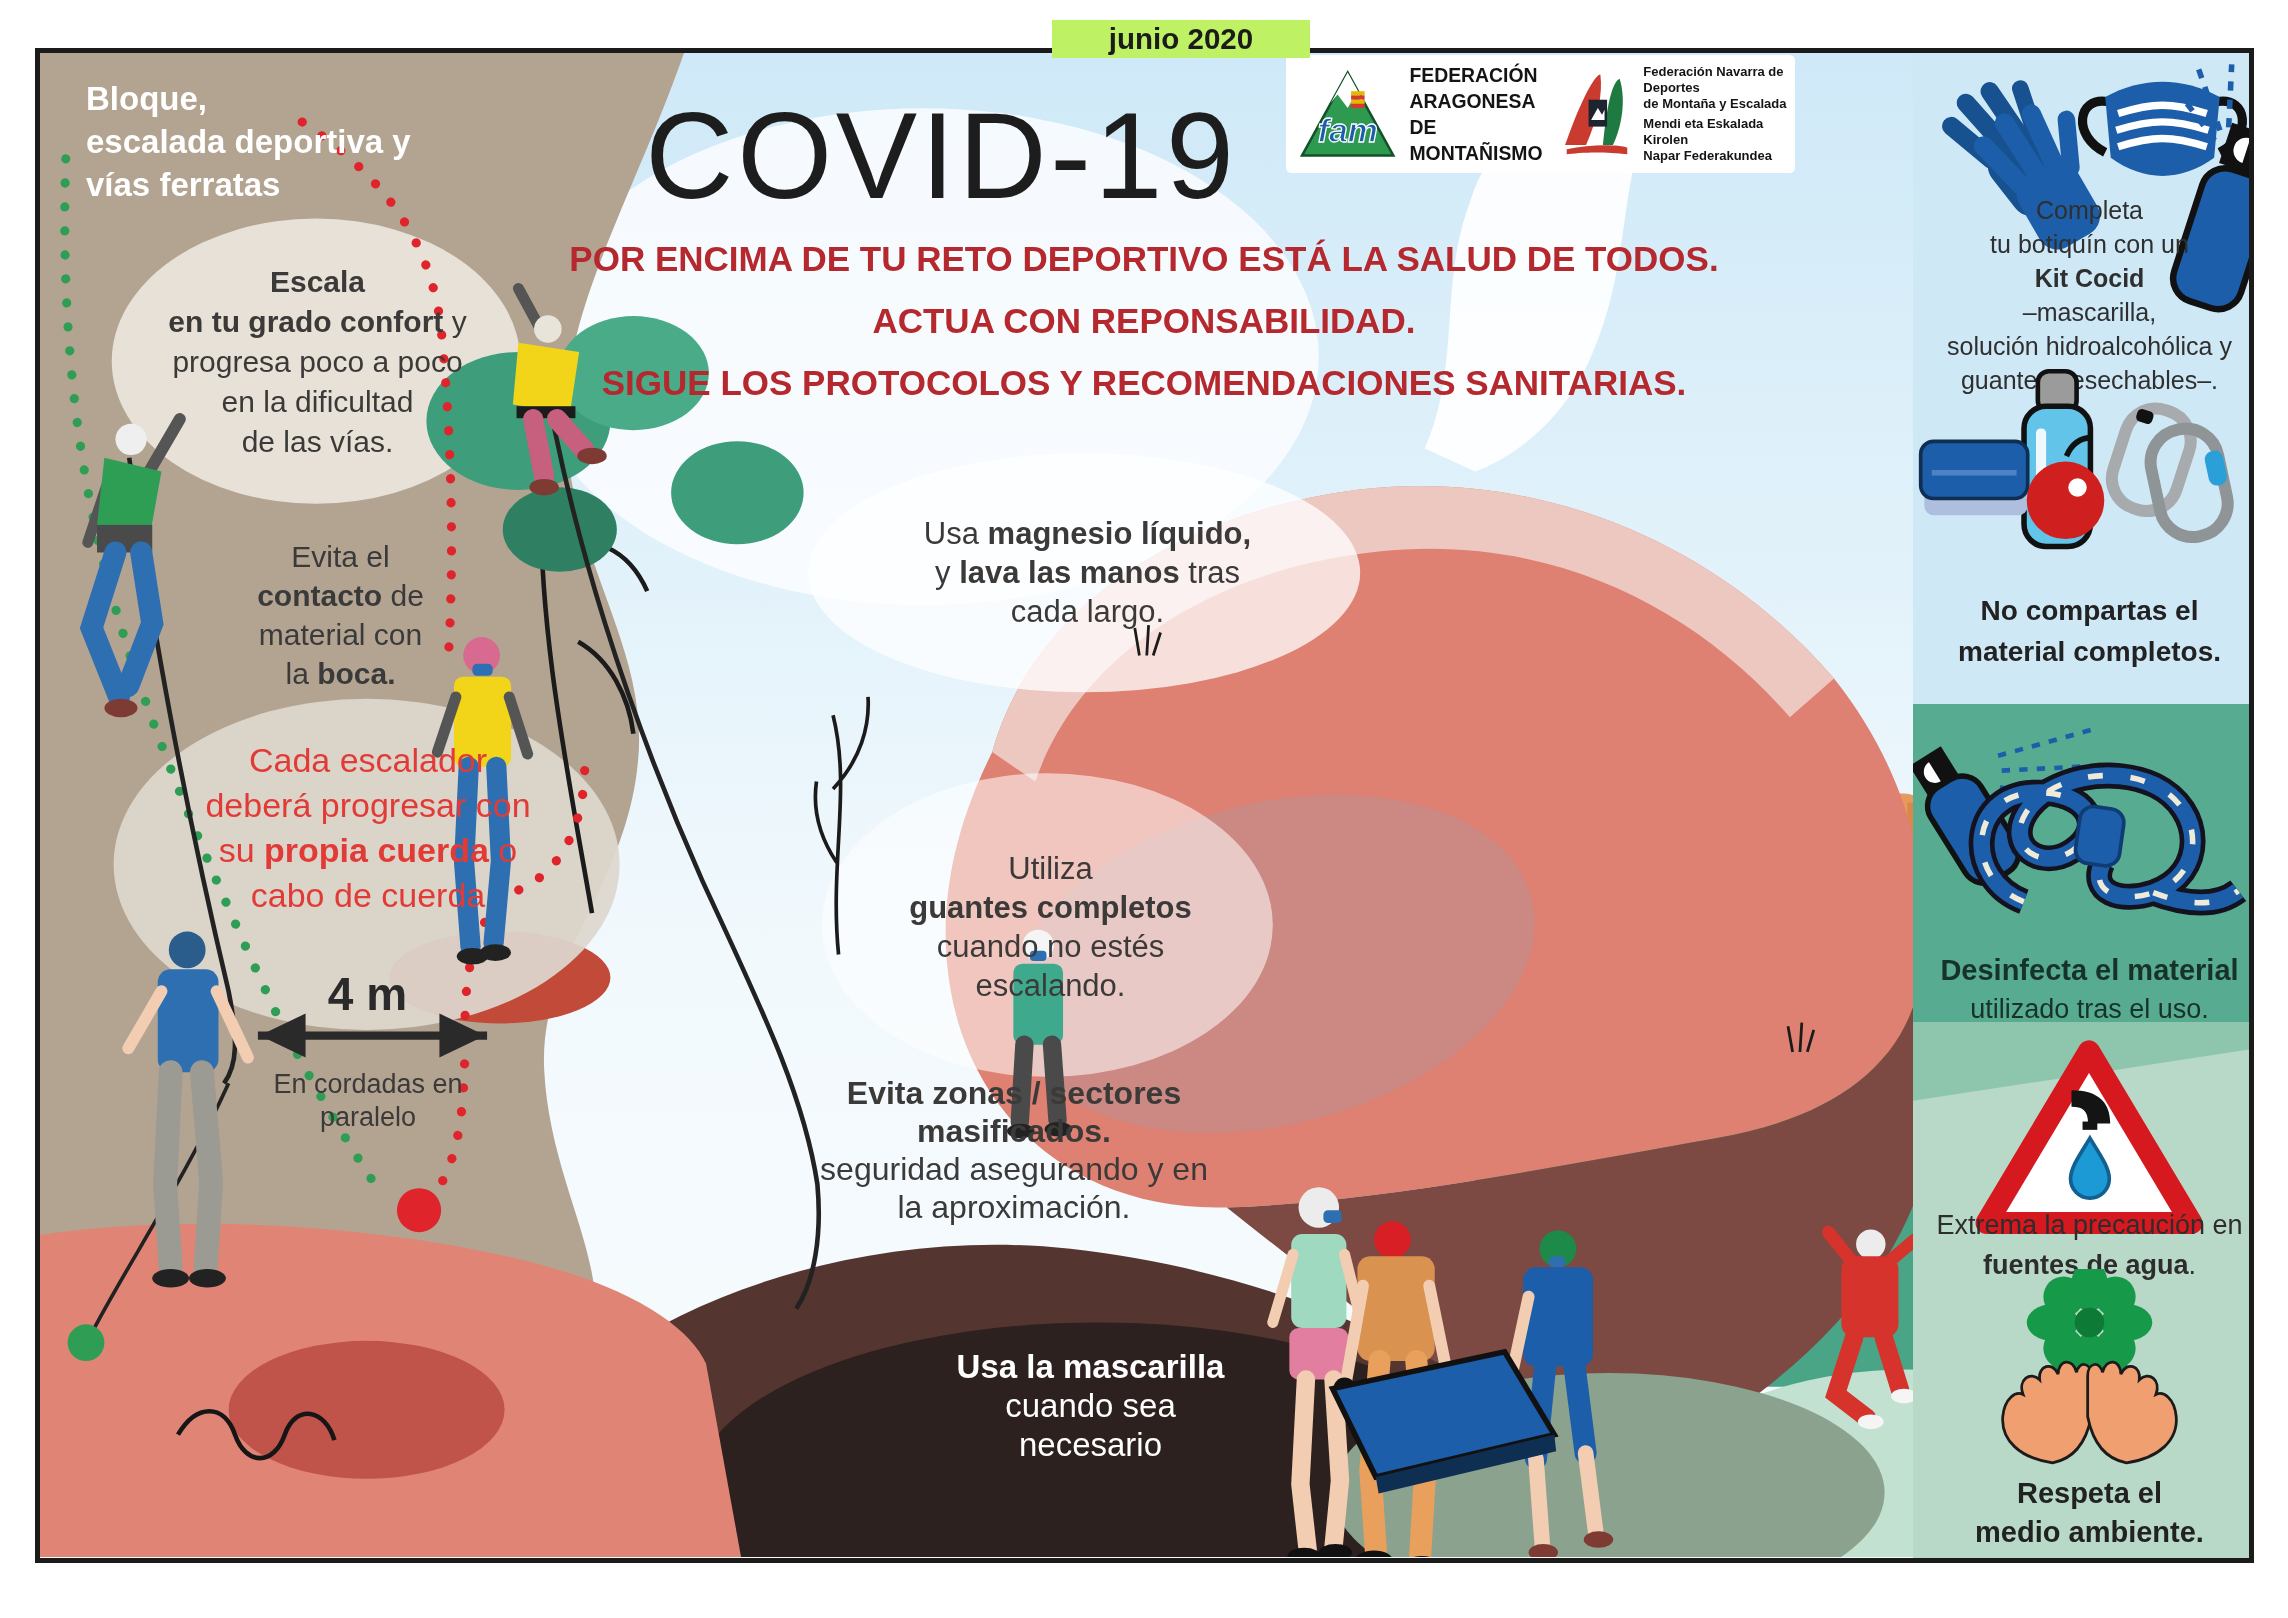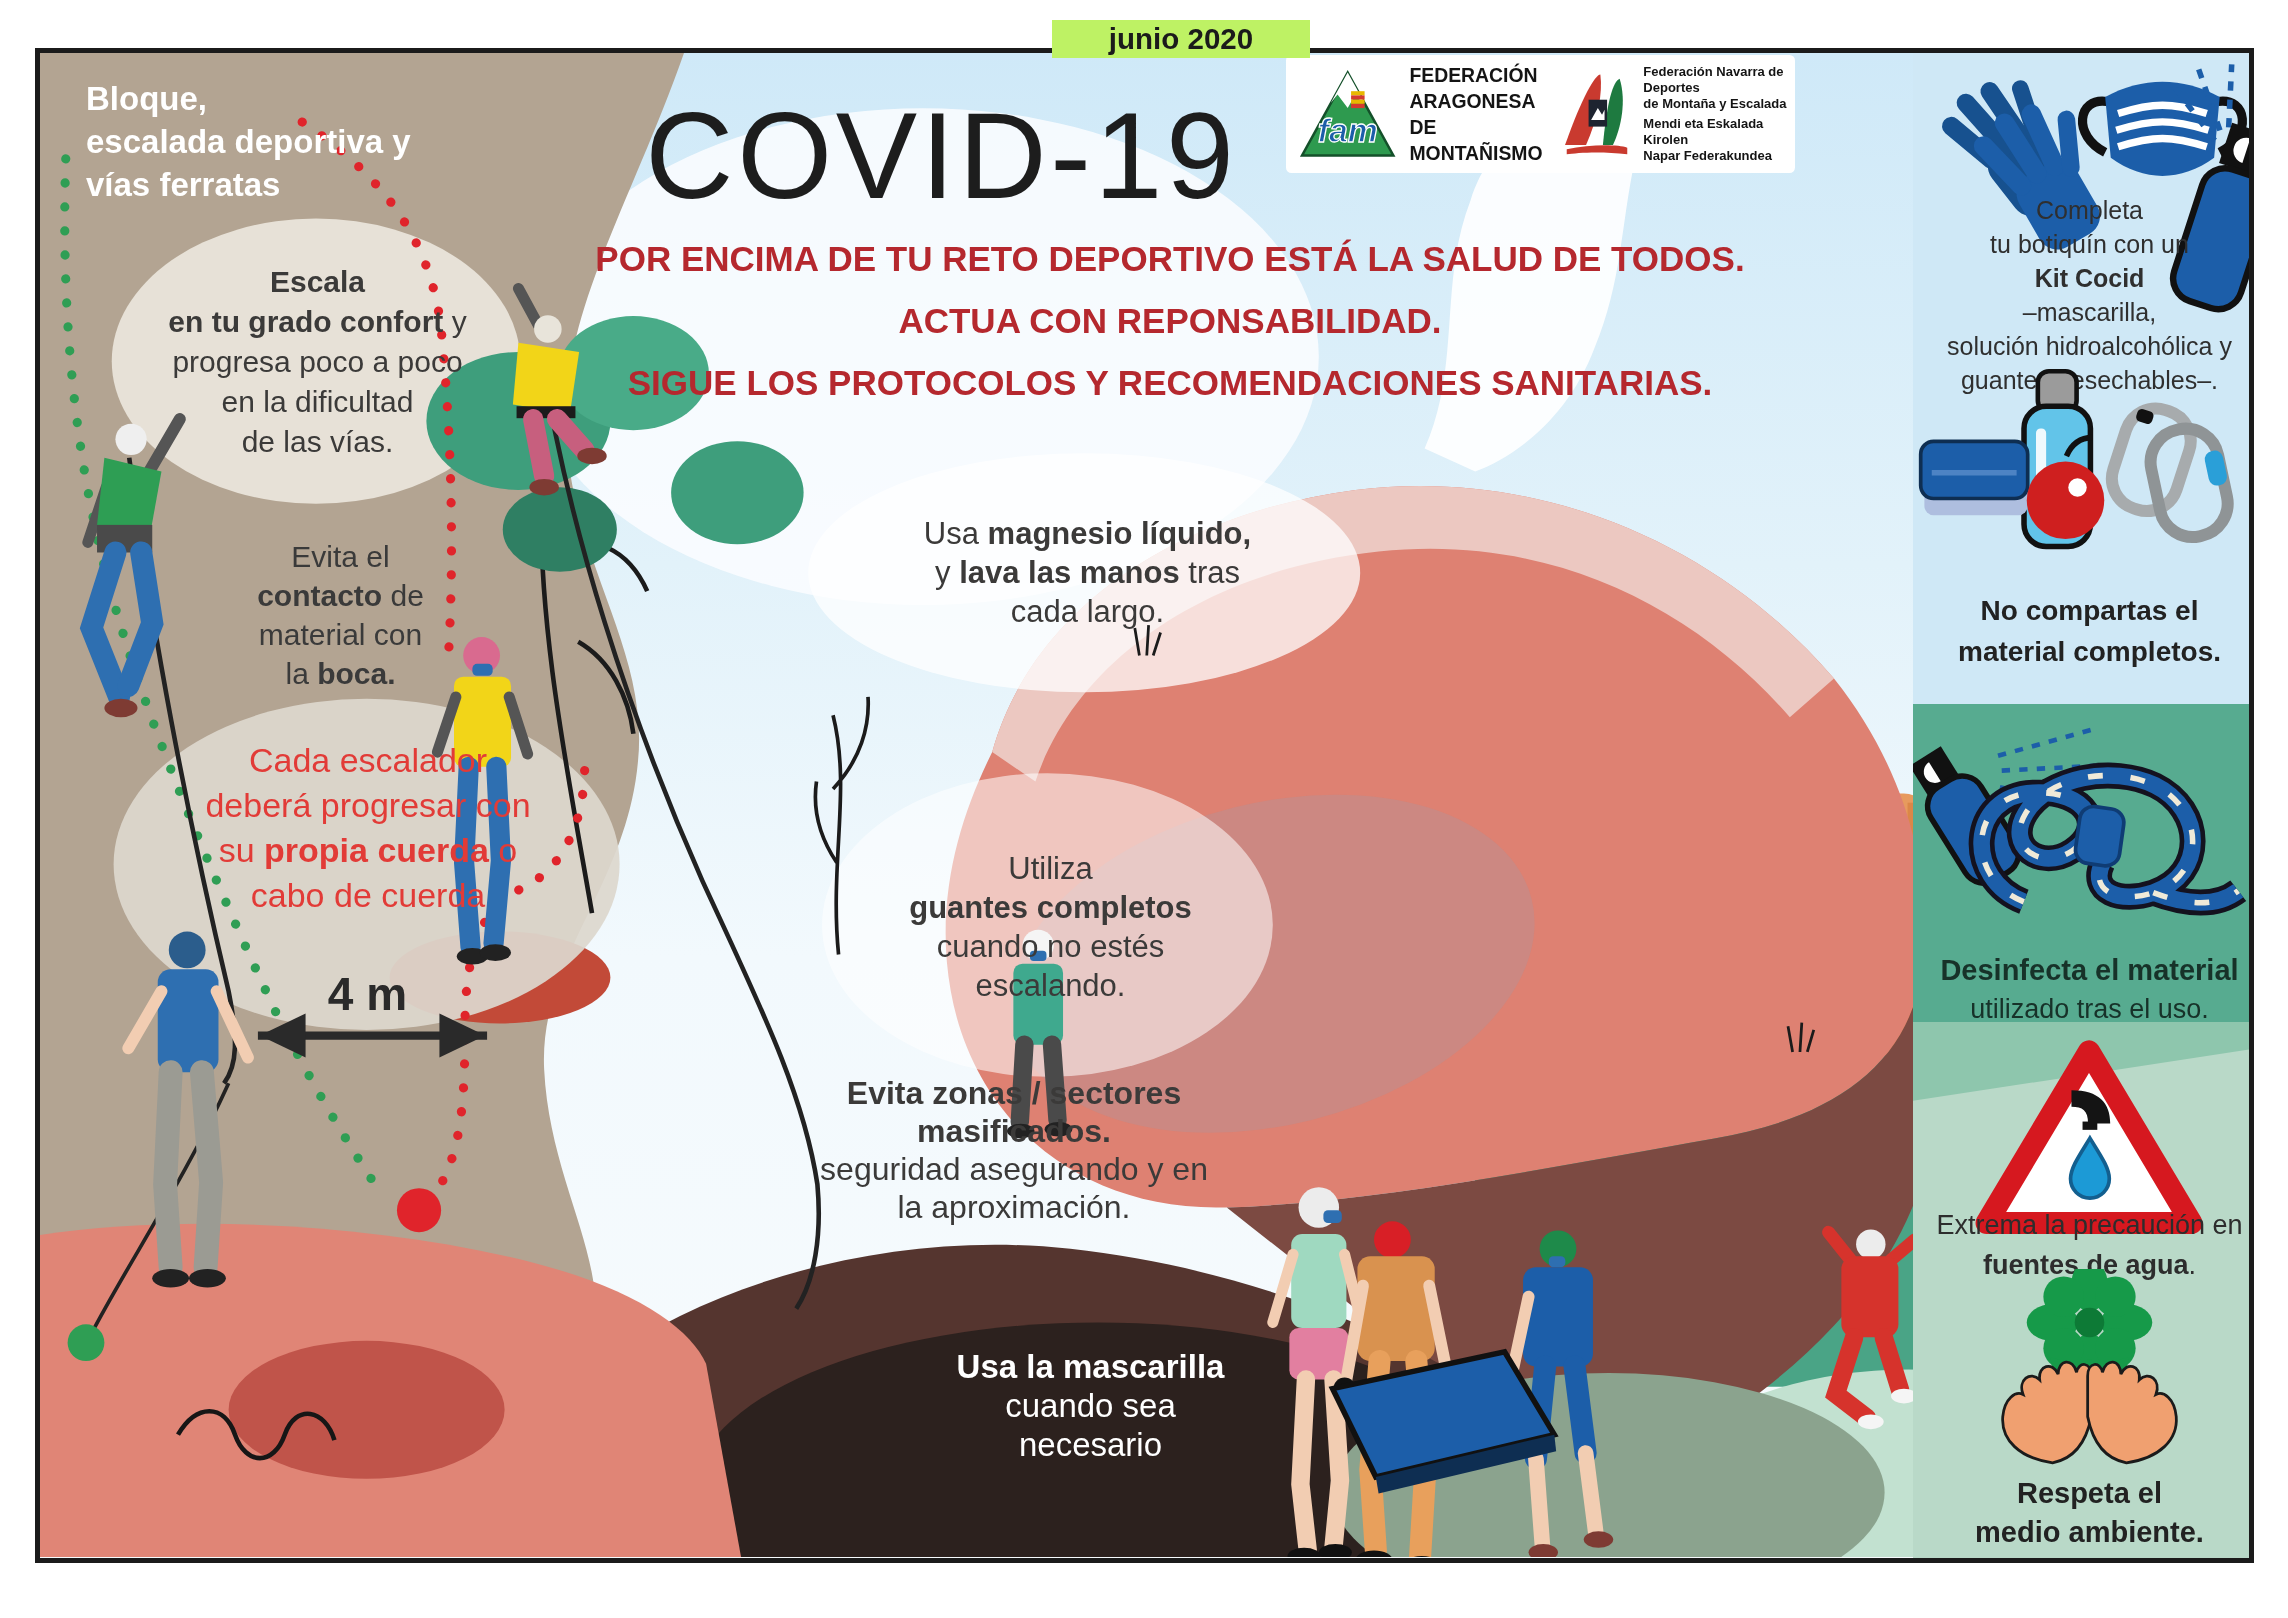--- a/index.html
+++ b/index.html
@@ -14,21 +14,21 @@
   .frame{position:absolute;left:35px;top:48px;width:2219px;height:1515px;
          border:5.5px solid #1b1b1b;box-sizing:border-box;overflow:hidden;
          background:linear-gradient(180deg,#cfe9f8 0%,#e2f2fa 34%,#f2f9fd 60%,#f7fbfd 100%);}
   .scene{position:absolute;left:0;top:0;width:2208px;height:1504px;}
 
   .date{position:absolute;left:1052px;top:20px;width:258px;text-align:center;background:#bef264;
         font-size:29.5px;font-weight:700;color:#1b1b1b;z-index:9;padding:1.8px 0;}
 
   .heading{left:46px;top:24px;width:425px;font-size:33px;line-height:43px;font-weight:700;color:#fff;}
   .covid{left:431px;top:33px;width:941px;font-size:122px;font-weight:300;letter-spacing:3.7px;color:#1d1d1d;}
-  .warnings{left:498px;top:186px;width:1264px;font-size:35px;font-weight:700;color:#b5282e;}
+  .warnings{left:472px;top:186px;width:1264px;font-size:35px;font-weight:700;color:#b5282e;}
   .warnings div{margin-bottom:22px;}
 
   .bub-confort{left:65px;top:209px;width:425px;font-size:30px;line-height:40px;}
   .note-contacto{left:148px;top:484px;width:305px;font-size:30px;line-height:39px;color:#3a3a3a;}
   .bub-cuerda{left:74px;top:685px;width:508px;font-size:34px;line-height:45px;color:#e23b37;}
   .dist-value{left:203px;top:914px;width:249px;font-size:46px;font-weight:700;color:#2a2a2a;}
   .dist-cap{left:185px;top:1015px;width:286px;font-size:27px;line-height:33px;}
 
   .bub-magnesio{left:817px;top:461px;width:461px;font-size:31px;line-height:39px;}
   .bub-guantes{left:780px;top:796px;width:461px;font-size:31px;line-height:39px;}
@@ -260,20 +260,24 @@
       <div><span data-bind="left.cuerda.l3a">su </span><span class="b" data-bind="left.cuerda.l3b">propia cuerda</span><span data-bind="left.cuerda.l3c"> o</span></div>
       <div data-bind="left.cuerda.l4">cabo de cuerda</div>
     </div>
 
     <div class="abs ctr dist-value" data-bind="left.distance.value">4 m</div>
     <svg class="abs" style="left:180px;top:955px;" width="305" height="55" viewBox="0 0 330 60">
       <line x1="40" y1="30" x2="290" y2="30" stroke="#2a2a2a" stroke-width="9"></line>
       <polygon points="42,30 92,6 92,54" fill="#2a2a2a"></polygon>
       <polygon points="288,30 238,6 238,54" fill="#2a2a2a"></polygon>
     </svg>
+    <div class="abs ctr dist-cap">
+      <div data-bind="left.distance.caption1">En cordadas en</div>
+      <div data-bind="left.distance.caption2">paralelo</div>
+    </div>
 
     <div class="abs ctr bub-magnesio">
       <div><span data-bind="center.magnesio.l1a">Usa </span><span class="b" data-bind="center.magnesio.l1b">magnesio líquido,</span></div>
       <div><span data-bind="center.magnesio.l2a">y </span><span class="b" data-bind="center.magnesio.l2b">lava las manos</span><span data-bind="center.magnesio.l2c"> tras</span></div>
       <div data-bind="center.magnesio.l3">cada largo.</div>
     </div>
 
     <div class="abs ctr bub-guantes">
       <div data-bind="center.guantes.l1">Utiliza</div>
       <div><span class="b" data-bind="center.guantes.l2b">guantes completos</span></div>

